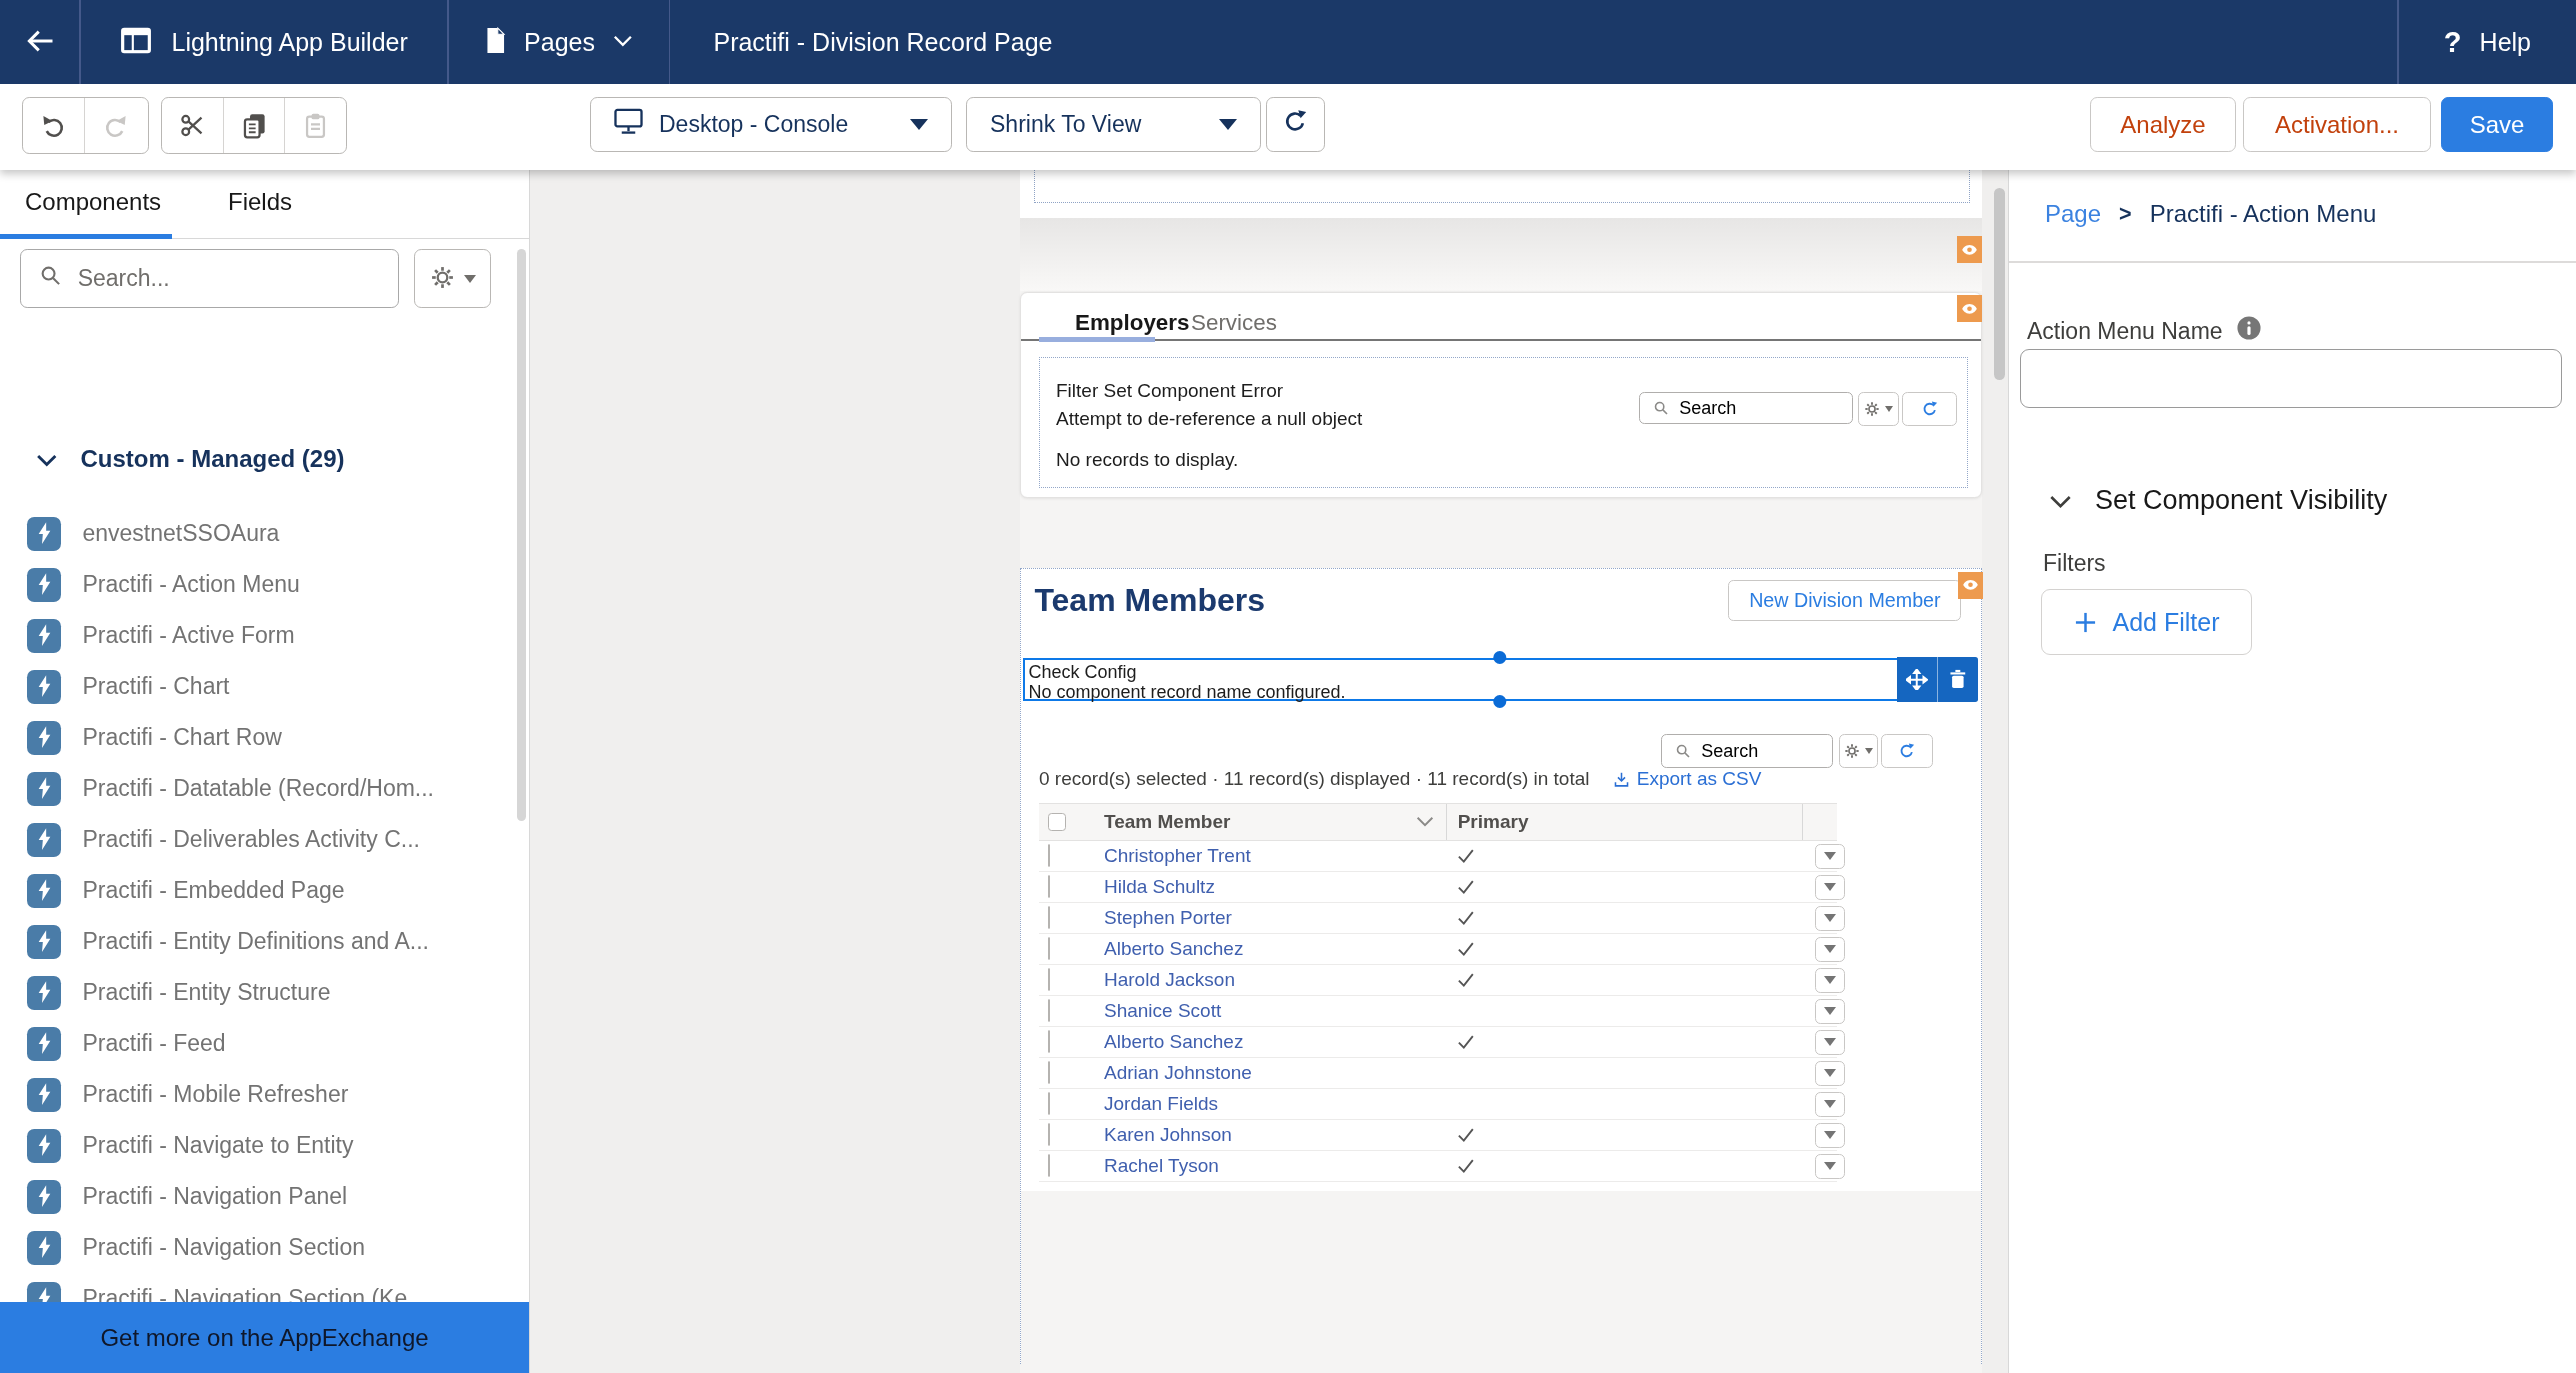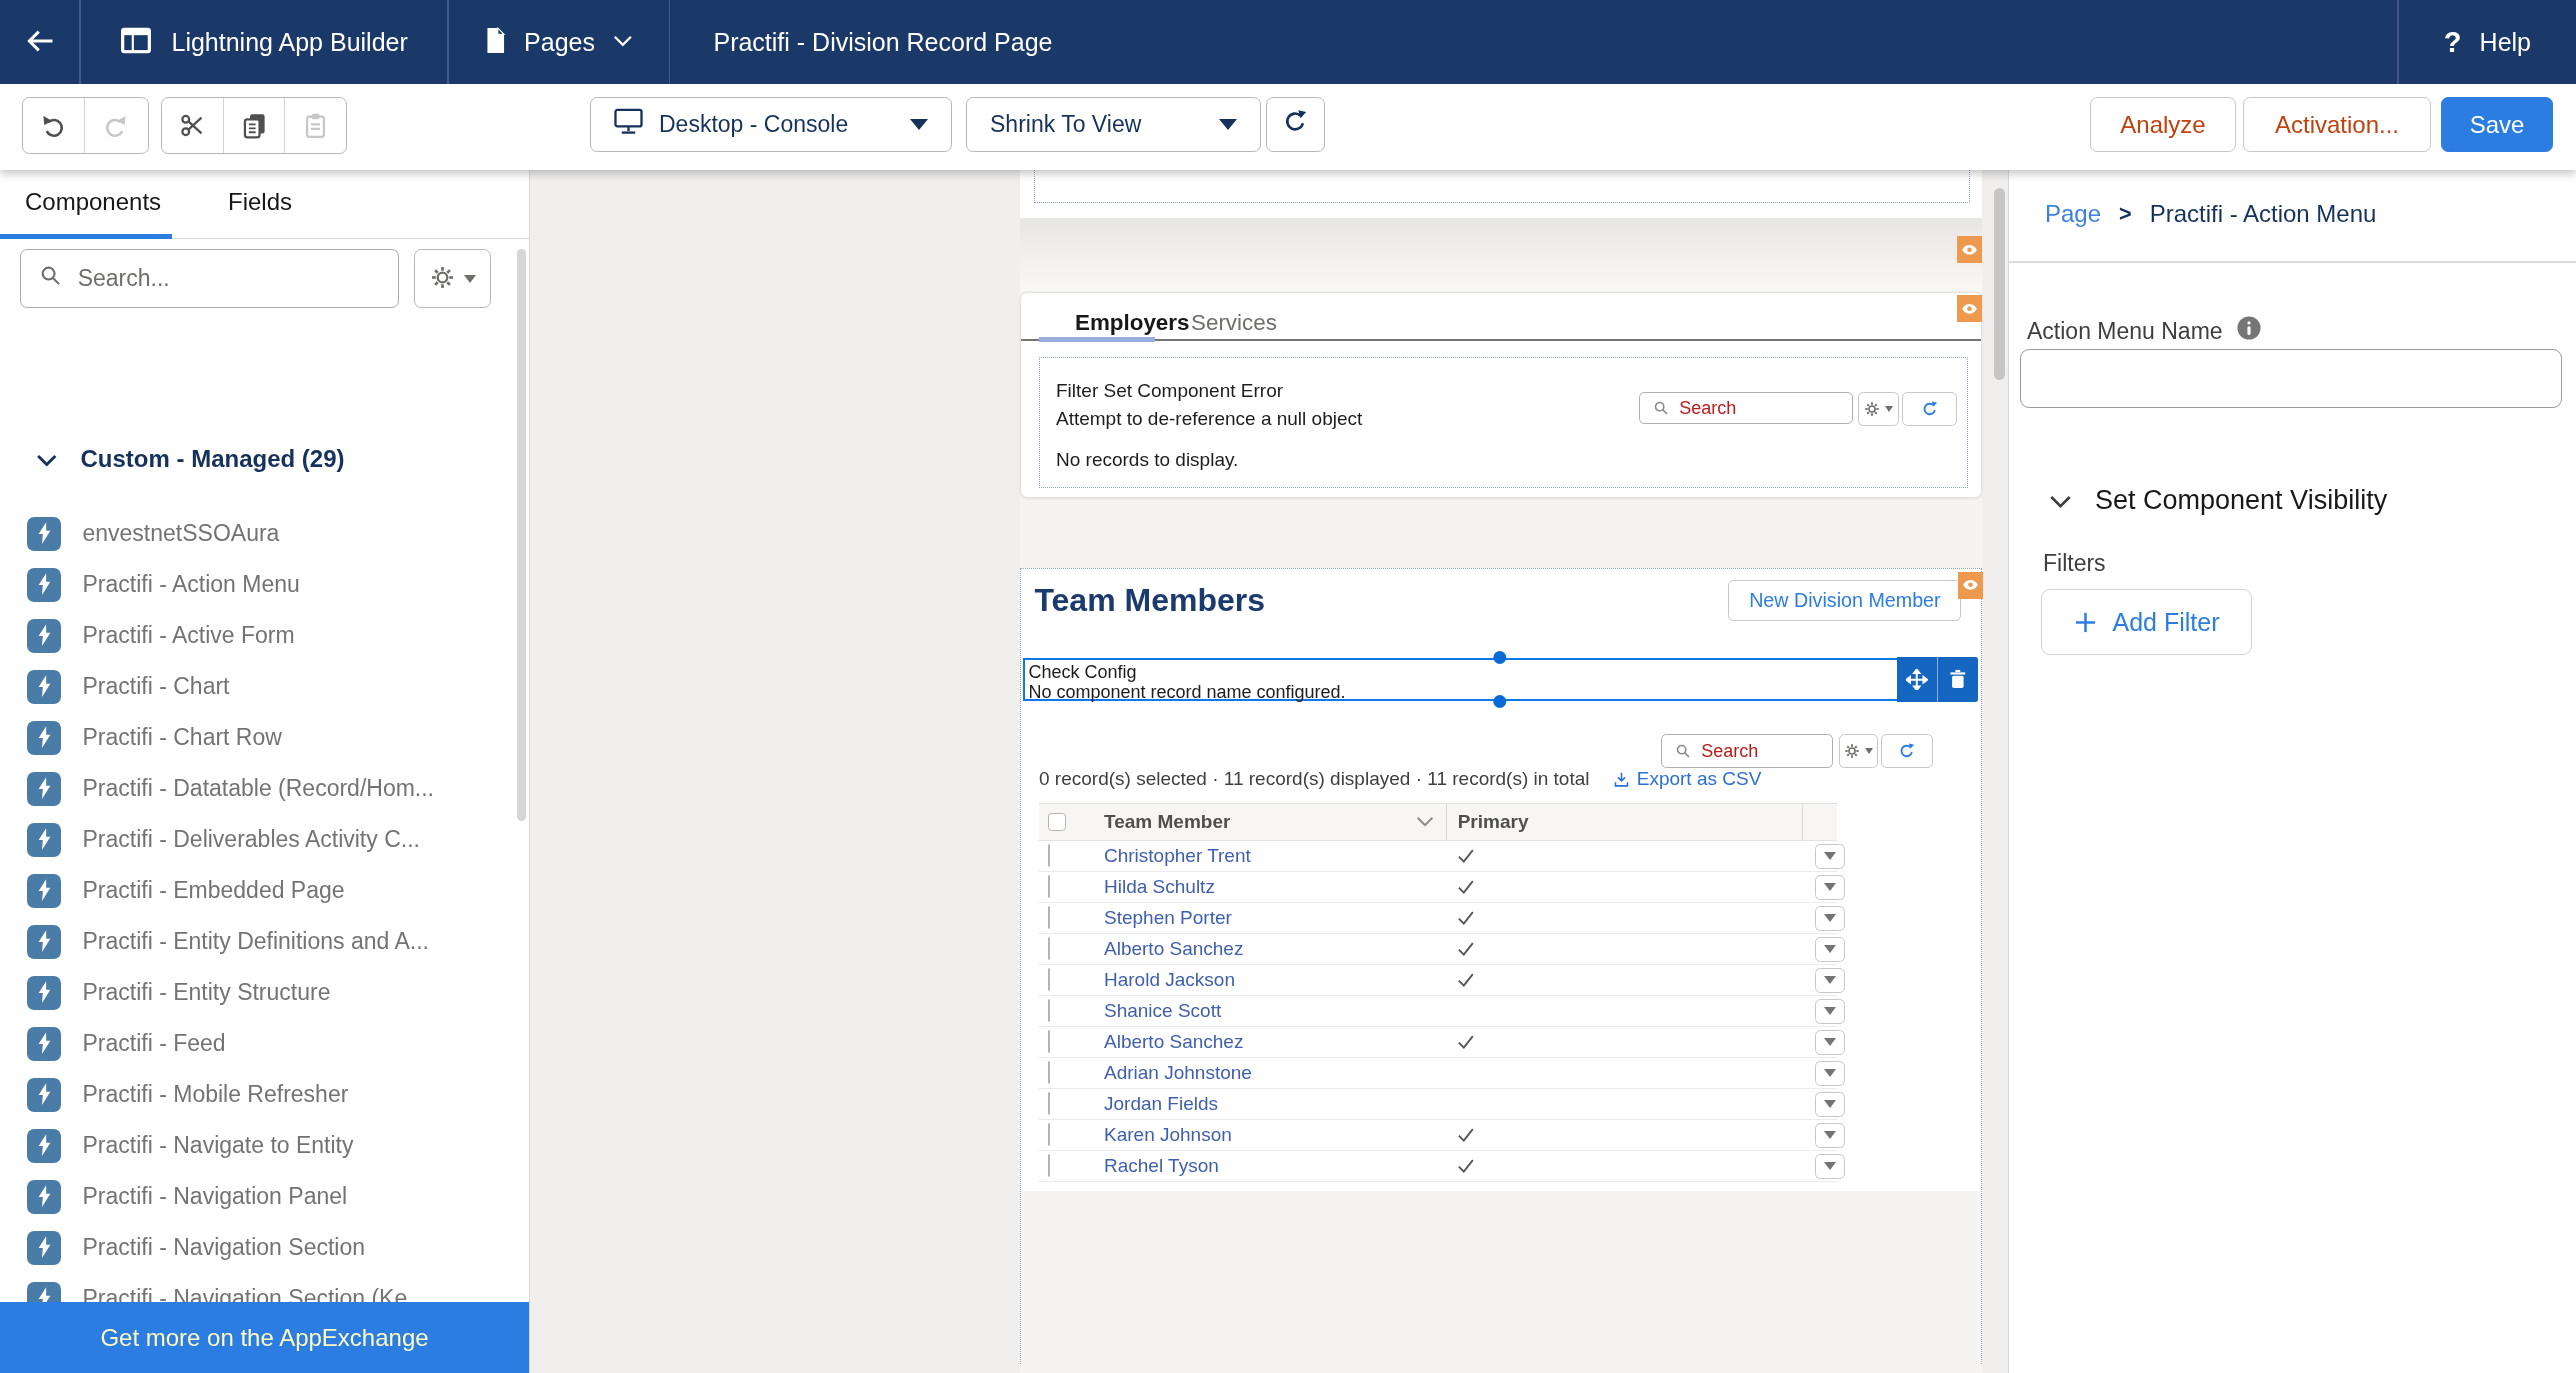--- a/index.html
+++ b/index.html
@@ -34,36 +34,36 @@
   .sb-tab-underline{position:absolute;left:0;top:64px;width:172px;height:5.4px;background:#2b7de1;}
   .sb-search{position:absolute;top:79px;left:19.7px;width:379px;height:59px;border:0.9px solid #a8a8a8;border-radius:7.2px;display:flex;align-items:center;padding:0 18px;gap:16px;color:#706e6b;font-size:23px;box-sizing:border-box;}
   .sb-gear{position:absolute;top:79px;left:414px;width:77px;height:59px;border:0.9px solid #b9b7b4;border-radius:7.2px;display:flex;align-items:center;justify-content:center;gap:9px;box-sizing:border-box;}
   .mini-caret{width:0;height:0;border-left:6.3px solid transparent;border-right:6.3px solid transparent;border-top:8px solid #706e6b;}
   .sb-section{position:absolute;top:275px;left:36px;display:flex;align-items:center;gap:23px;color:#16325c;font-weight:bold;font-size:24px;}
   .sb-list{position:absolute;top:338px;left:0;right:14.3px;}
   .sb-item{height:51px;display:flex;align-items:center;padding-left:27px;gap:21.5px;}
   .sb-item .bolt-box{width:34px;height:34px;border-radius:7.2px;background:#4a7ca8;display:flex;align-items:center;justify-content:center;flex:none;}
   .sb-item .lbl{font-size:23px;color:#737373;white-space:nowrap;}
   .sb-scroll{position:absolute;top:79px;right:2.7px;width:9px;height:572px;border-radius:4.5px;background:#d6d6d6;}
-  .sb-foot{position:absolute;left:0;right:0;bottom:0;height:72px;background:#2b7de1;color:#fef9c3;display:flex;align-items:center;justify-content:center;font-size:24px;z-index:5;}
+  .sb-foot{position:absolute;left:0;right:0;bottom:0;height:72px;background:#2b7de1;color:#0f172a;display:flex;align-items:center;justify-content:center;font-size:24px;z-index:5;}
 
   
   .cv{position:absolute;left:530px;top:0;width:1479px;height:100%;background:#f0efee;}
   .pv{position:absolute;left:490px;top:0;width:962px;height:100%;background:#f5f4f3;}
   .pv-top{position:absolute;top:0;left:0;right:0;height:48px;background:#fff;}
   .pv-partial{position:absolute;top:-3.6px;left:14.3px;right:12.5px;height:36px;border-bottom:1.8px dotted #8fa3c5;border-left:1.8px dotted #8fa3c5;border-right:1.8px dotted #8fa3c5;}
   .pv-grad{position:absolute;top:48px;left:0;right:0;height:73px;background:linear-gradient(180deg,#e7e6e5,#f9f8f7);}
   .eye{position:absolute;width:25px;height:27px;background:#ed9a4e;display:flex;align-items:center;justify-content:center;z-index:4;}
   .pv-card{position:absolute;top:122px;left:0;right:0;height:206px;background:#fff;border:0.9px solid #e3e2e1;border-radius:7.2px;box-sizing:border-box;box-shadow:0 0.9px 2.7px rgba(0,0,0,.07);}
   .tab-lbl{position:absolute;top:17px;font-size:22.4px;}
   .tab-divider{position:absolute;left:0;right:0;top:46px;height:1.8px;background:#757575;}
   .tab-underline{position:absolute;left:18px;top:44px;width:116px;height:5.4px;background:#98aede;z-index:2;}
   .pv-filter{position:absolute;left:18px;right:13.4px;top:64px;height:131px;border:1.8px dotted #93a7c9;background:#fff;box-sizing:border-box;}
   .f-txt{position:absolute;left:16px;font-size:19px;color:#1d1d1d;}
-  .mini-input{border:0.9px solid #b0aeac;border-radius:5.4px;background:#fff;display:flex;align-items:center;gap:10.7px;padding:0 12.5px;color:#b91c1c;font-size:18px;box-sizing:border-box;}
+  .mini-input{border:0.9px solid #b0aeac;border-radius:5.4px;background:#fff;display:flex;align-items:center;gap:10.7px;padding:0 12.5px;color:#000000;font-size:18px;box-sizing:border-box;}
   .mini-btn{border:0.9px solid #c9c7c5;border-radius:5.4px;background:#fff;display:flex;align-items:center;justify-content:center;gap:5.4px;box-sizing:border-box;}
   .pv-team{position:absolute;left:0;right:0;top:398px;height:796px;background:#fff;border:1.8px dotted #93a7c9;border-bottom:none;box-sizing:border-box;}
   .pv-team-gray{position:absolute;left:0;right:0;top:622px;bottom:0;background:#f5f4f3;}
   .tm-head{position:absolute;left:13.4px;top:12.5px;font-size:32px;font-weight:bold;color:#1b3a6e;}
   .tm-new{position:absolute;right:19.7px;top:10.7px;height:41px;padding:0 19.7px;border:0.9px solid #c9c7c5;border-radius:5.4px;background:#fff;color:#2b7de1;font-size:19.7px;display:flex;align-items:center;box-sizing:border-box;}
   .sel{position:absolute;left:1.8px;right:3.6px;top:89px;height:43px;border:2.7px solid #0d79e8;background:#fff;box-sizing:border-box;z-index:3;}
   .sel-txt{position:absolute;left:3.6px;font-size:18px;color:#1d1d1d;white-space:nowrap;}
   .hdot{position:absolute;left:50%;transform:translateX(-50%);width:13.4px;height:13.4px;border-radius:50%;background:#0b6bd6;}
   .sel-actions{position:absolute;right:-2.7px;top:-2.7px;bottom:-2.7px;display:flex;border-radius:0 2.7px 2.7px 0;overflow:hidden;}
   .sel-act{width:40px;background:#1566c0;display:flex;align-items:center;justify-content:center;border-left:0.9px solid rgba(255,255,255,.5);}

